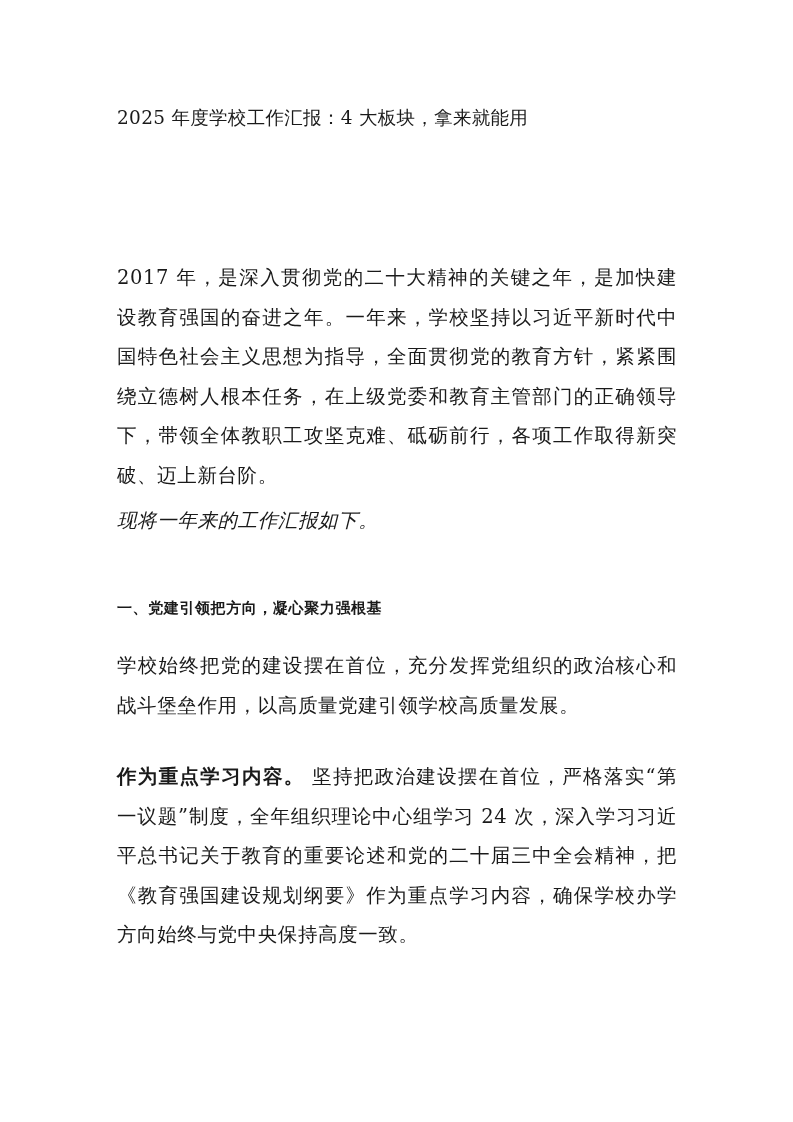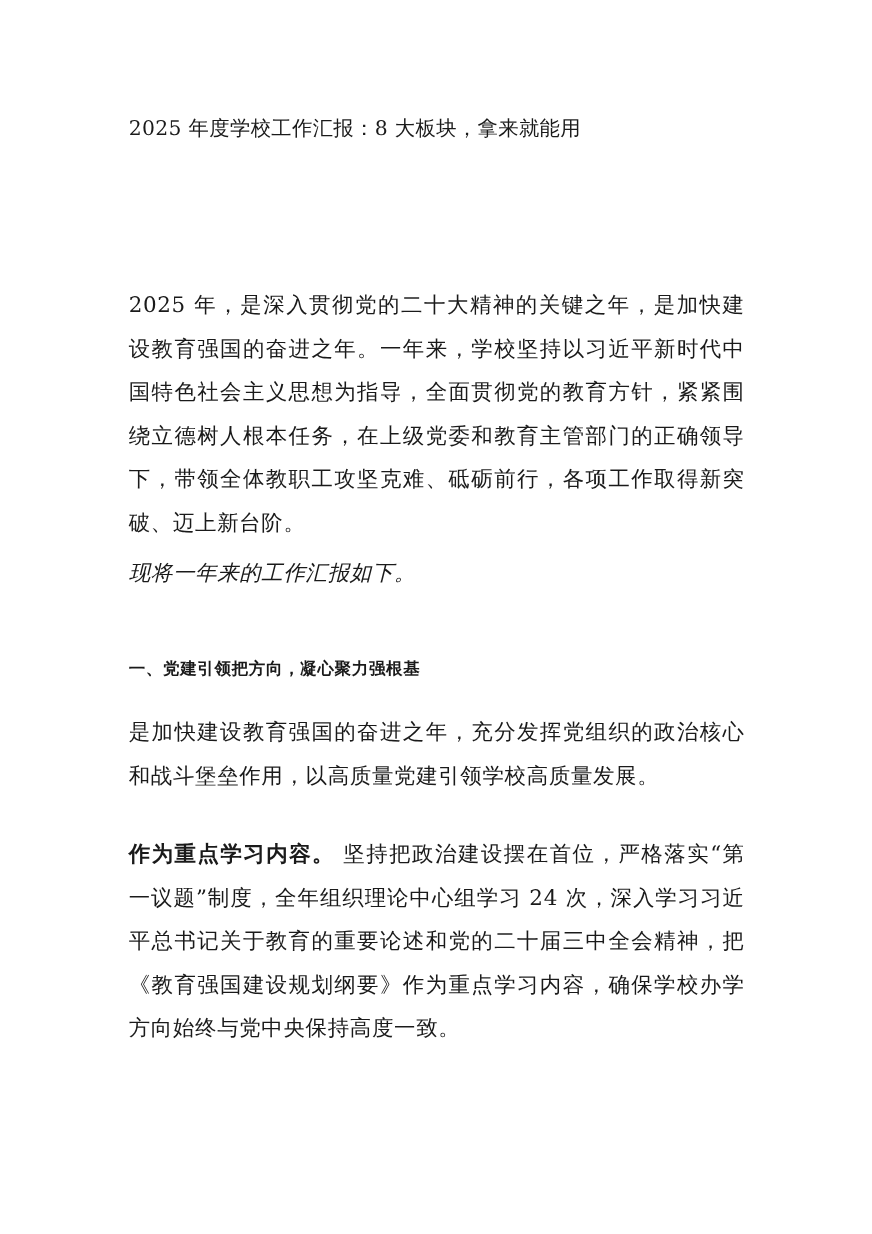--- a/index.html
+++ b/index.html
@@ -57,24 +57,24 @@
     .p-section-intro { top: 646px; }
     .p-political { top: 757px; }
     .lead-bold {
       font-weight: bold;
     }
   </style>
 </head>
 <body>
 
 <div class="page">
-  <div class="doc-title">2025 年度学校工作汇报：8 大板块，拿来就能用</div>
+  <div class="doc-title">2025 年度学校工作汇报：4 大板块，拿来就能用</div>
 
-  <p class="para p-intro">2025 年，是深入贯彻党的二十大精神的关键之年，是加快建设教育强国的奋进之年。一年来，学校坚持以习近平新时代中国特色社会主义思想为指导，全面贯彻党的教育方针，紧紧围绕立德树人根本任务，在上级党委和教育主管部门的正确领导下，带领全体教职工攻坚克难、砥砺前行，各项工作取得新突破、迈上新台阶。</p>
+  <p class="para p-intro">2017 年，是深入贯彻党的二十大精神的关键之年，是加快建设教育强国的奋进之年。一年来，学校坚持以习近平新时代中国特色社会主义思想为指导，全面贯彻党的教育方针，紧紧围绕立德树人根本任务，在上级党委和教育主管部门的正确领导下，带领全体教职工攻坚克难、砥砺前行，各项工作取得新突破、迈上新台阶。</p>
 
   <p class="para p-transition">现将一年来的工作汇报如下。</p>
 
   <h2 class="section-heading">一、党建引领把方向，凝心聚力强根基</h2>
 
-  <p class="para p-section-intro">是加快建设教育强国的奋进之年，充分发挥党组织的政治核心和战斗堡垒作用，以高质量党建引领学校高质量发展。</p>
+  <p class="para p-section-intro">学校始终把党的建设摆在首位，充分发挥党组织的政治核心和战斗堡垒作用，以高质量党建引领学校高质量发展。</p>
 
   <p class="para p-political"><span class="lead-bold">作为重点学习内容。</span><span> 坚持把政治建设摆在首位，严格落实“第一议题”制度，全年组织理论中心组学习 24 次，深入学习习近平总书记关于教育的重要论述和党的二十届三中全会精神，把《教育强国建设规划纲要》作为重点学习内容，确保学校办学方向始终与党中央保持高度一致。</span></p>
 </div>
 
 </body></html>

